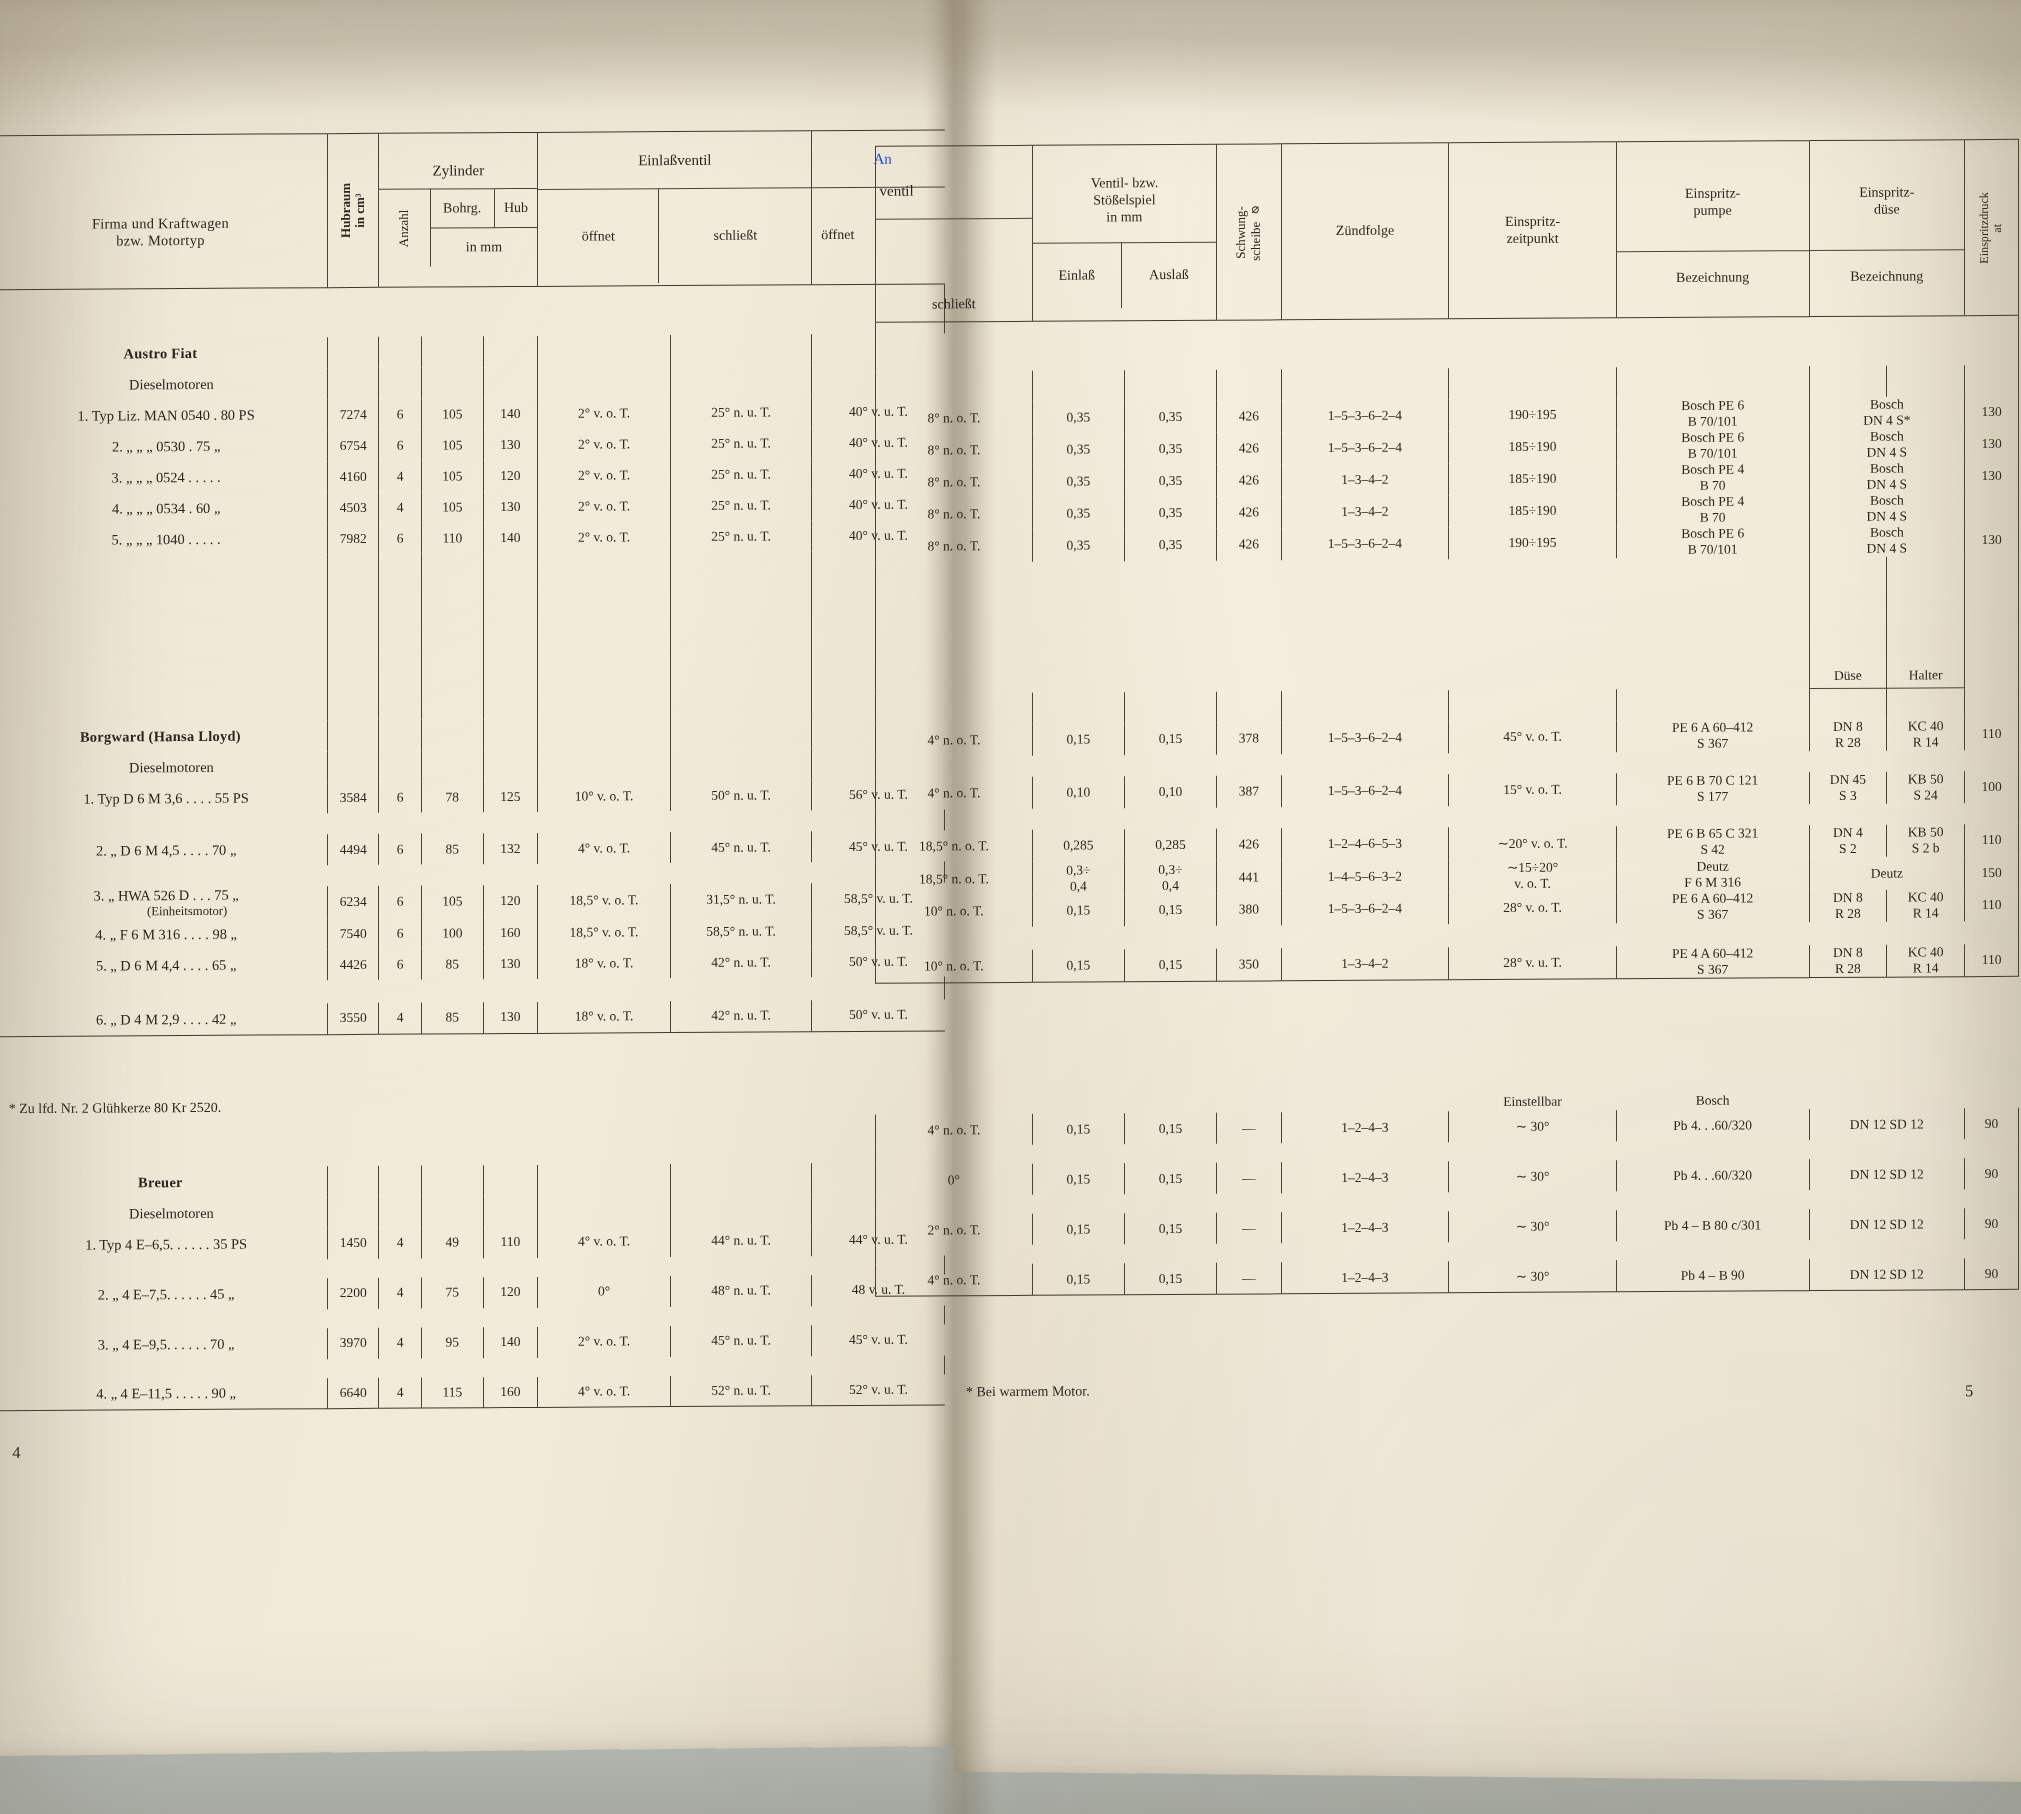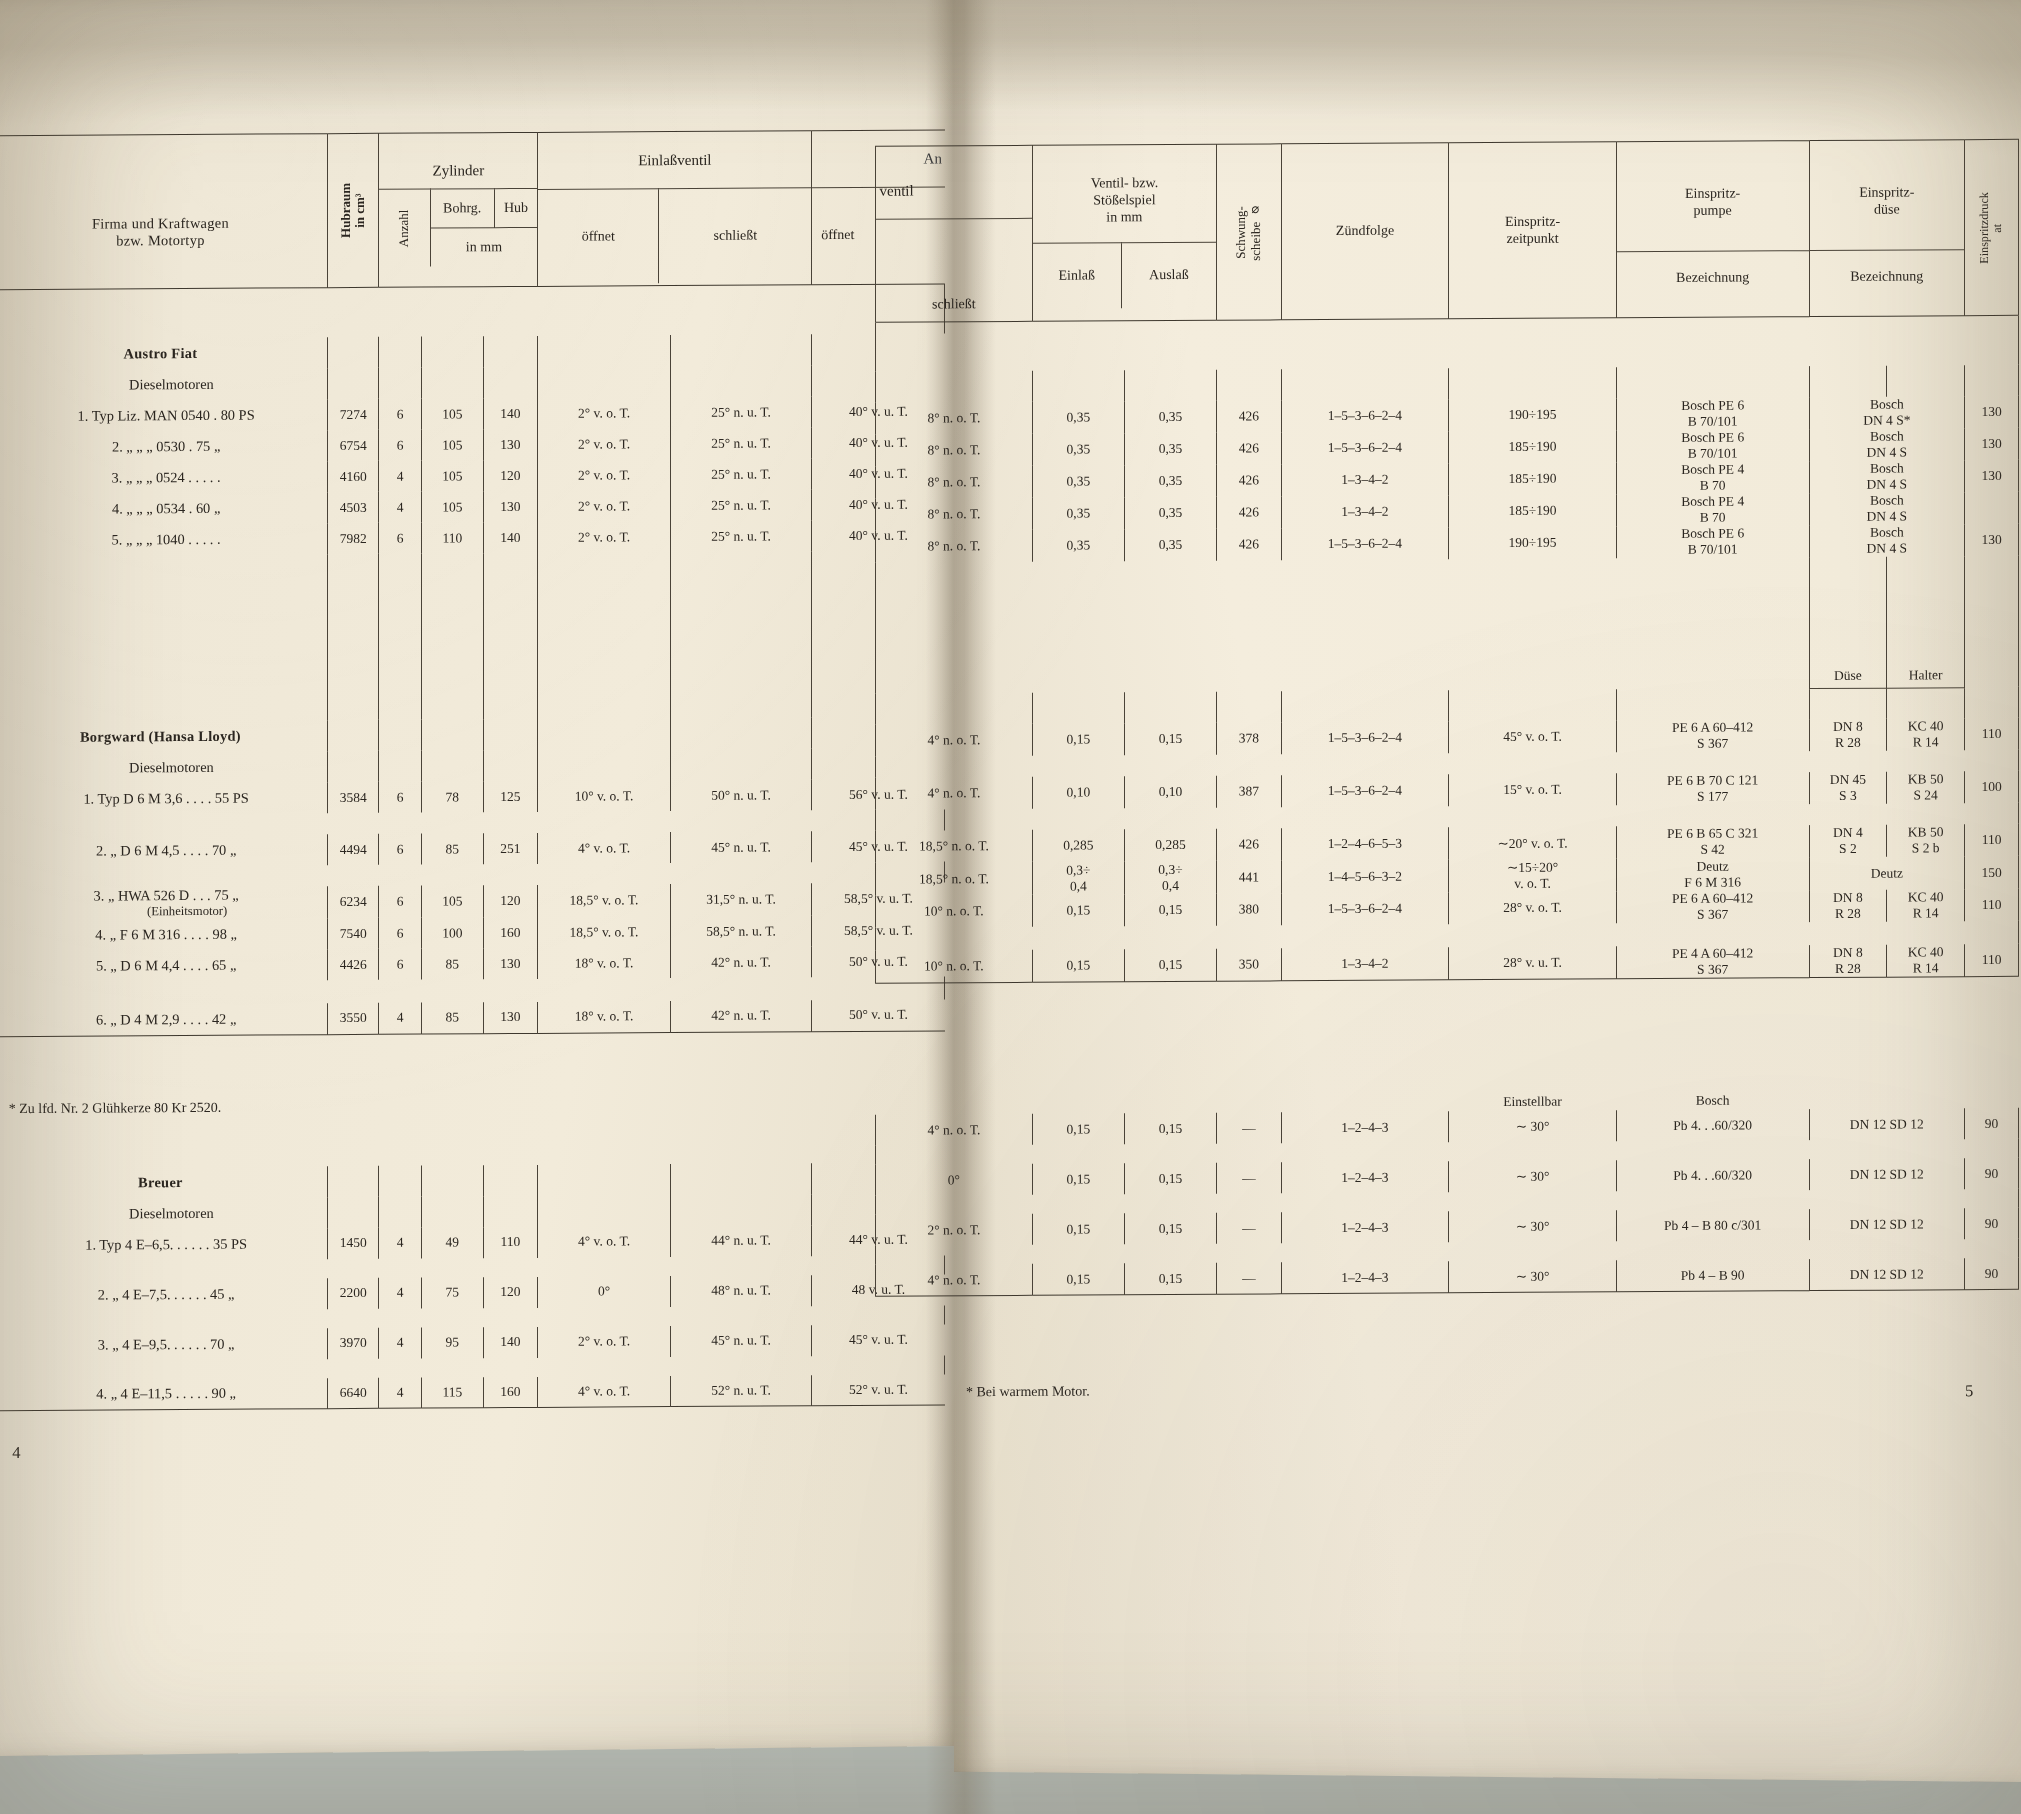--- a/index.html
+++ b/index.html
@@ -180,21 +180,21 @@
               <td style="border:0;border-right:0.9px solid #4a4338;height:94px;">öffnet</td>
               <td style="border:0;height:94px;">schließt</td>
             </tr>
           </tbody>
               </table>
         </td>
         <td style="padding:0;border-right:0;">
           <table style="width:100%;border-collapse:collapse;">
             <tbody>
                   <tr>
-                    <td style="border:0;border-bottom:1px solid #4a4338;height:54px;font-size:15px;text-align:right;padding-left:61px;color:#404040;">An</td>
+                    <td style="border:0;border-bottom:1px solid #4a4338;height:54px;font-size:15px;text-align:left;padding-left:61px;color:#1d4ed8;">An</td>
                   </tr>
             <tr>
                     <td style="border:0;height:94px;text-align:left;padding-left:8.7px;">öffnet</td>
                   </tr>
           </tbody>
               </table>
         </td>
       </tr>
 
       <tr>
@@ -320,21 +320,21 @@
         <td style="border-right:0">56°   v. u. T.</td>
       </tr>
       <tr>
             <td colspan="8" style="height:21px;"></td>
           </tr>
       <tr class="rowh">
         <td class="firm" style="padding-left:14px;">2.   „    D 6 M 4,5 . . . . 70   „</td>
         <td>4494</td>
         <td>6</td>
         <td>85</td>
-        <td>251</td>
+        <td>132</td>
         <td>4°    v. o. T.</td>
         <td>45°    n. u. T.</td>
         <td style="border-right:0">45°   v. u. T.</td>
       </tr>
       <tr>
             <td colspan="8" style="height:21px;"></td>
           </tr>
       <tr class="rowh">
         <td class="firm" style="padding-left:14px;">
           <span>3.   „    HWA 526 D . . . 75   „</span>

